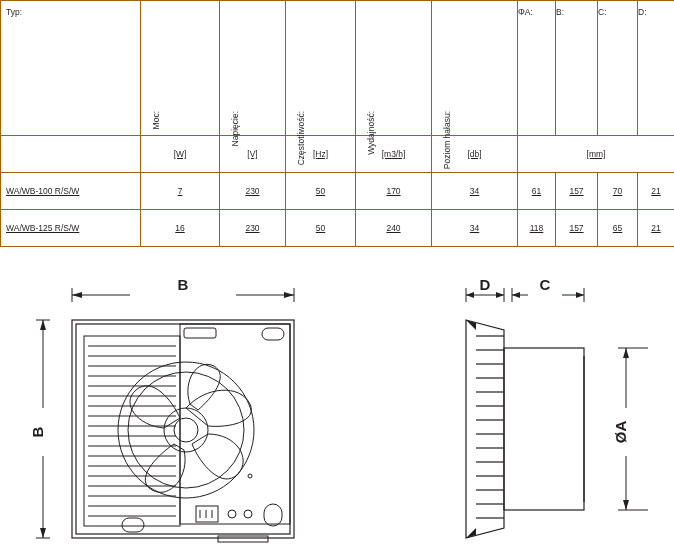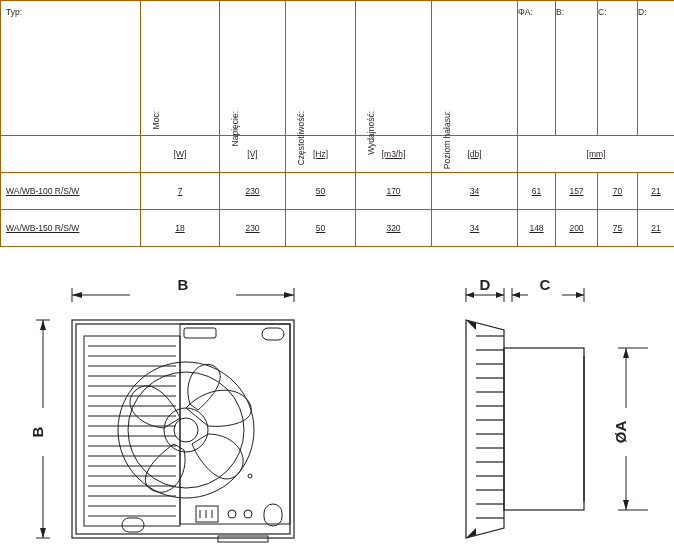--- a/index.html
+++ b/index.html
@@ -168,33 +168,33 @@
       <td class="data-cell">230</td>
       <td class="data-cell">50</td>
       <td class="data-cell">170</td>
       <td class="data-cell">34</td>
       <td class="data-cell">61</td>
       <td class="data-cell">157</td>
       <td class="data-cell">70</td>
       <td class="data-cell">21</td>
     </tr>
 
-
     <tr>
-      <td class="row-label">WA/WB-150 R/S/W</td>
-      <td class="data-cell">18</td>
+      <td class="row-label">WA/WB-125 R/S/W</td>
+      <td class="data-cell">16</td>
       <td class="data-cell">230</td>
       <td class="data-cell">50</td>
-      <td class="data-cell">320</td>
+      <td class="data-cell">240</td>
       <td class="data-cell">34</td>
-      <td class="data-cell">148</td>
-      <td class="data-cell">200</td>
-      <td class="data-cell">75</td>
+      <td class="data-cell">118</td>
+      <td class="data-cell">157</td>
+      <td class="data-cell">65</td>
       <td class="data-cell">21</td>
     </tr>
+
   </tbody>
 </table>
 
 <div class="drawing">
   <svg width="674" height="330" viewBox="0 0 674 330" xmlns="http://www.w3.org/2000/svg">
     <g fill="none" stroke="#231f20" stroke-width="1">
 
       <g>
         <line x1="72" y1="70" x2="72" y2="84"></line>
         <line x1="294" y1="70" x2="294" y2="84"></line>

